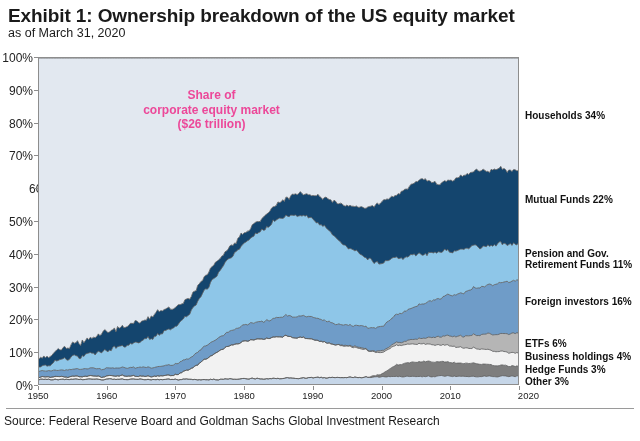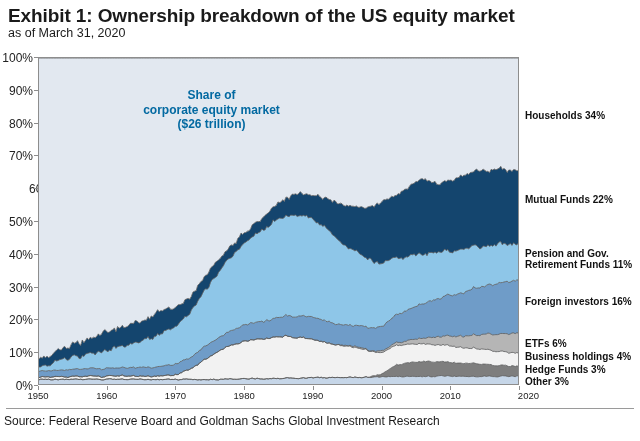--- a/index.html
+++ b/index.html
@@ -73,21 +73,21 @@
     top:386px;
   }
   
   .annot{
     position:absolute;
     left:104px;top:88px;
     width:215px;
     text-align:center;
     font-size:12px;font-weight:bold;
     line-height:14.5px;
-    color:#0369a1;
+    color:#ec4899;
   }
   
   .rlabel{
     position:absolute;
     left:525px;
     font-size:10px;font-weight:bold;
     line-height:11.5px;
     color:#111;
     white-space:nowrap;
   }

